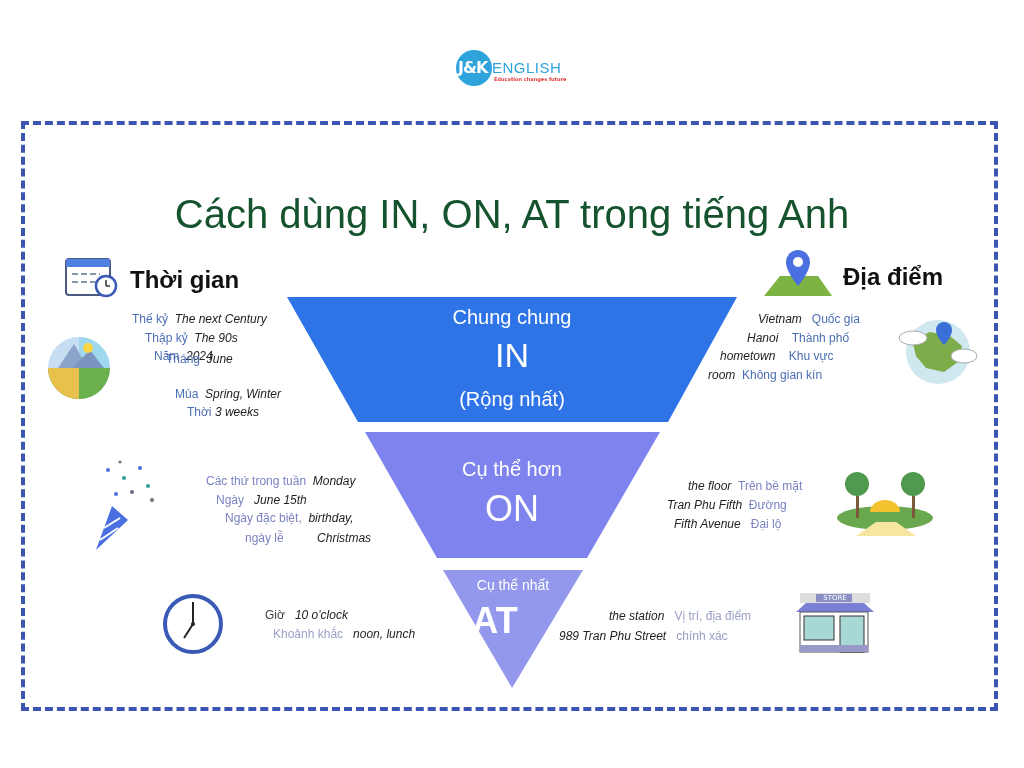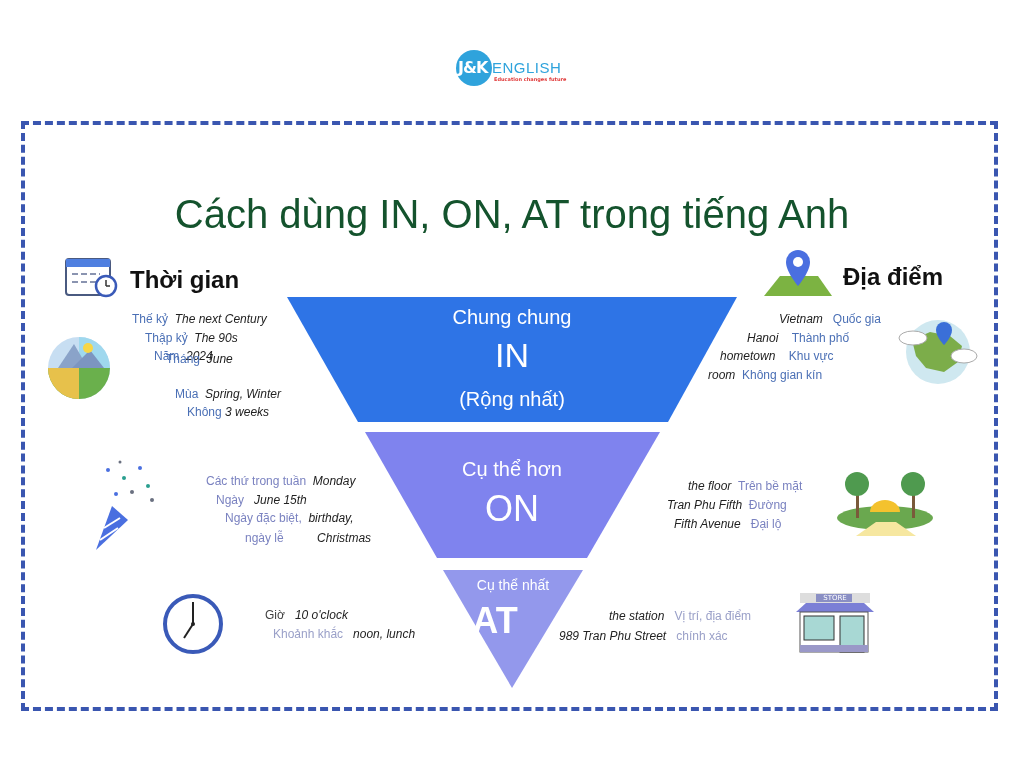--- a/index.html
+++ b/index.html
@@ -125,23 +125,23 @@
 <div class="pyr-text" style="left:412px;top:458px;width:200px;font-size:20px;">Cụ thể hơn</div>
 <div class="pyr-text" style="left:412px;top:488px;width:200px;font-size:36px;">ON</div>
 <div class="pyr-text" style="left:443px;top:577px;width:140px;font-size:14px;">Cụ thể nhất</div>
 <div class="pyr-text" style="left:425px;top:600px;width:140px;font-size:36px;font-weight:bold;">AT</div>
 
 <div class="row" style="left:132px;top:312px;"><span class="vi">Thế kỷ</span>&nbsp;&nbsp;<span class="en">The next Century</span></div>
 <div class="row" style="left:145px;top:331px;"><span class="vi">Thập kỷ</span>&nbsp;&nbsp;<span class="en">The 90s</span></div>
 <div class="row" style="left:154px;top:349px;"><span class="vi">Năm</span>&nbsp;&nbsp;<span class="en">2024</span></div>
 <div class="row" style="left:166px;top:352px;"><span class="vi">Tháng</span>&nbsp;&nbsp;<span class="en">June</span></div>
 <div class="row" style="left:175px;top:387px;"><span class="vi">Mùa</span>&nbsp;&nbsp;<span class="en">Spring, Winter</span></div>
-<div class="row" style="left:187px;top:405px;"><span class="vi">Không</span>&nbsp;<span class="en">3 weeks</span></div>
+<div class="row" style="left:187px;top:405px;"><span class="vi">Thời</span>&nbsp;<span class="en">3 weeks</span></div>
 
-<div class="row" style="left:758px;top:312px;margin-left:21px;"><span class="en">Vietnam</span>&nbsp;&nbsp;&nbsp;<span class="vi">Quốc gia</span></div>
+<div class="row" style="left:758px;top:312px;"><span class="en">Vietnam</span>&nbsp;&nbsp;&nbsp;<span class="vi">Quốc gia</span></div>
 <div class="row" style="left:747px;top:331px;"><span class="en">Hanoi</span>&nbsp;&nbsp;&nbsp;&nbsp;<span class="vi">Thành phố</span></div>
 <div class="row" style="left:720px;top:349px;"><span class="en">hometown</span>&nbsp;&nbsp;&nbsp;&nbsp;<span class="vi">Khu vực</span></div>
 <div class="row" style="left:708px;top:368px;"><span class="en">room</span>&nbsp;&nbsp;<span class="vi">Không gian kín</span></div>
 
 <div class="row" style="left:206px;top:474px;"><span class="vi2">Các thứ trong tuần</span>&nbsp;&nbsp;<span class="en">Monday</span></div>
 <div class="row" style="left:216px;top:493px;"><span class="vi2">Ngày</span>&nbsp;&nbsp;&nbsp;<span class="en">June 15th</span></div>
 <div class="row" style="left:225px;top:511px;"><span class="vi2">Ngày đặc biệt,</span>&nbsp;&nbsp;<span class="en">birthday,</span></div>
 <div class="row" style="left:245px;top:531px;"><span class="vi2">ngày lễ</span>&nbsp;&nbsp;&nbsp;&nbsp;&nbsp;&nbsp;&nbsp;&nbsp;&nbsp;&nbsp;<span class="en">Christmas</span></div>
 
 <div class="row" style="left:688px;top:479px;"><span class="en">the floor</span>&nbsp;&nbsp;<span class="vi2">Trên bề mặt</span></div>

